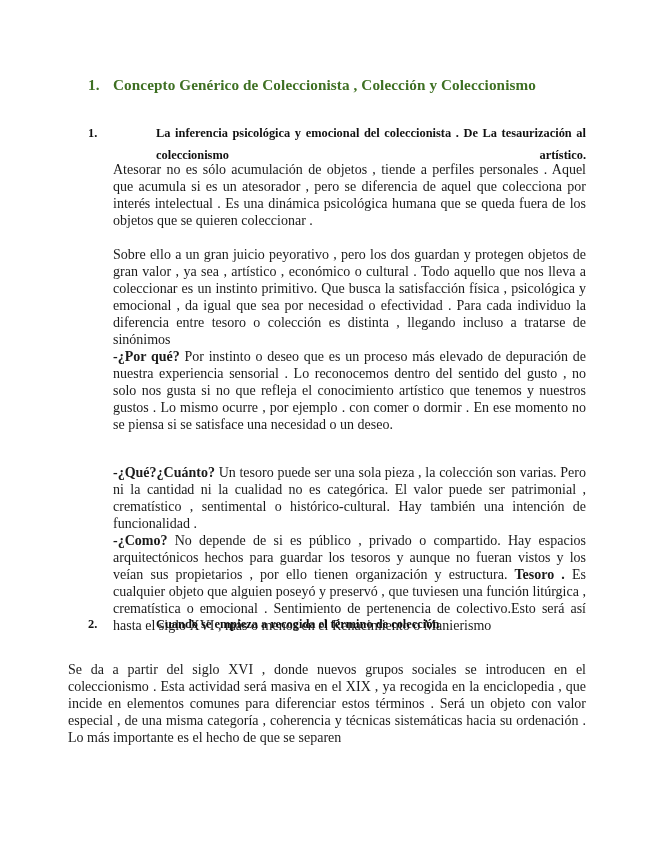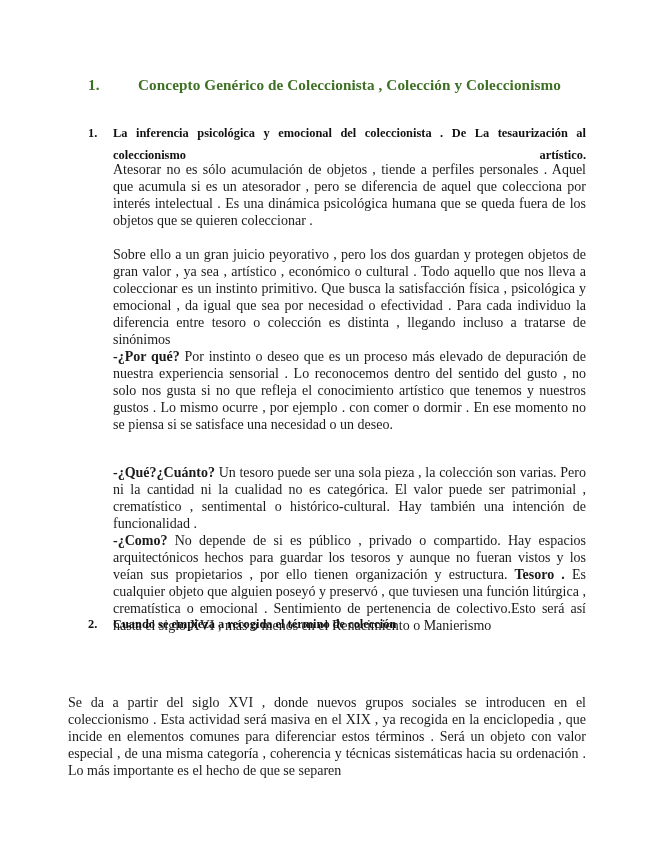--- a/index.html
+++ b/index.html
@@ -34,21 +34,20 @@
     font-weight: bold;
     font-size: 15.2px;
     letter-spacing: 0.1px;
   }
   .doc-title .num {
     width: 25px;
     flex: 0 0 25px;
   }
   .doc-title .txt {
     flex: 1 1 auto;
-    margin-left: 25px;
   }
 
   
   .list-heading {
     position: absolute;
     width: 498px;
     display: flex;
     align-items: baseline;
     font-weight: bold;
     font-size: 12.4px;
@@ -56,20 +55,21 @@
     color: #111111;
   }
   .list-heading .num {
     width: 25px;
     flex: 0 0 25px;
   }
   .list-heading .txt {
     flex: 1 1 auto;
     text-align: justify;
     text-justify: inter-word;
+    margin-left: 43px;
   }
   .list-heading .txt.two-line::after {
     content: "";
     display: inline-block;
     width: 100%;
     height: 0;
   }
 
   #heading-1 { left: 88px; top: 122px; }
   #heading-2 { left: 88px; top: 613px; }
@@ -91,21 +91,21 @@
   .para.flush {
     left: 68px;
     width: 518px;
   }
 
   #para-atesorar { top: 161px; }
   #para-sobre    { top: 246px; }
   #para-porque   { top: 348px; }
   #para-quecuanto{ top: 464px; }
   #para-como     { top: 532px; }
-  #para-final    { top: 694px; }
+  #para-final    { top: 661px; }
 
   .b { font-weight: bold; }
   .lead { font-weight: bold; }
 </style>
 </head>
 <body>
 
 <div class="page">
 
   <div class="doc-title">

